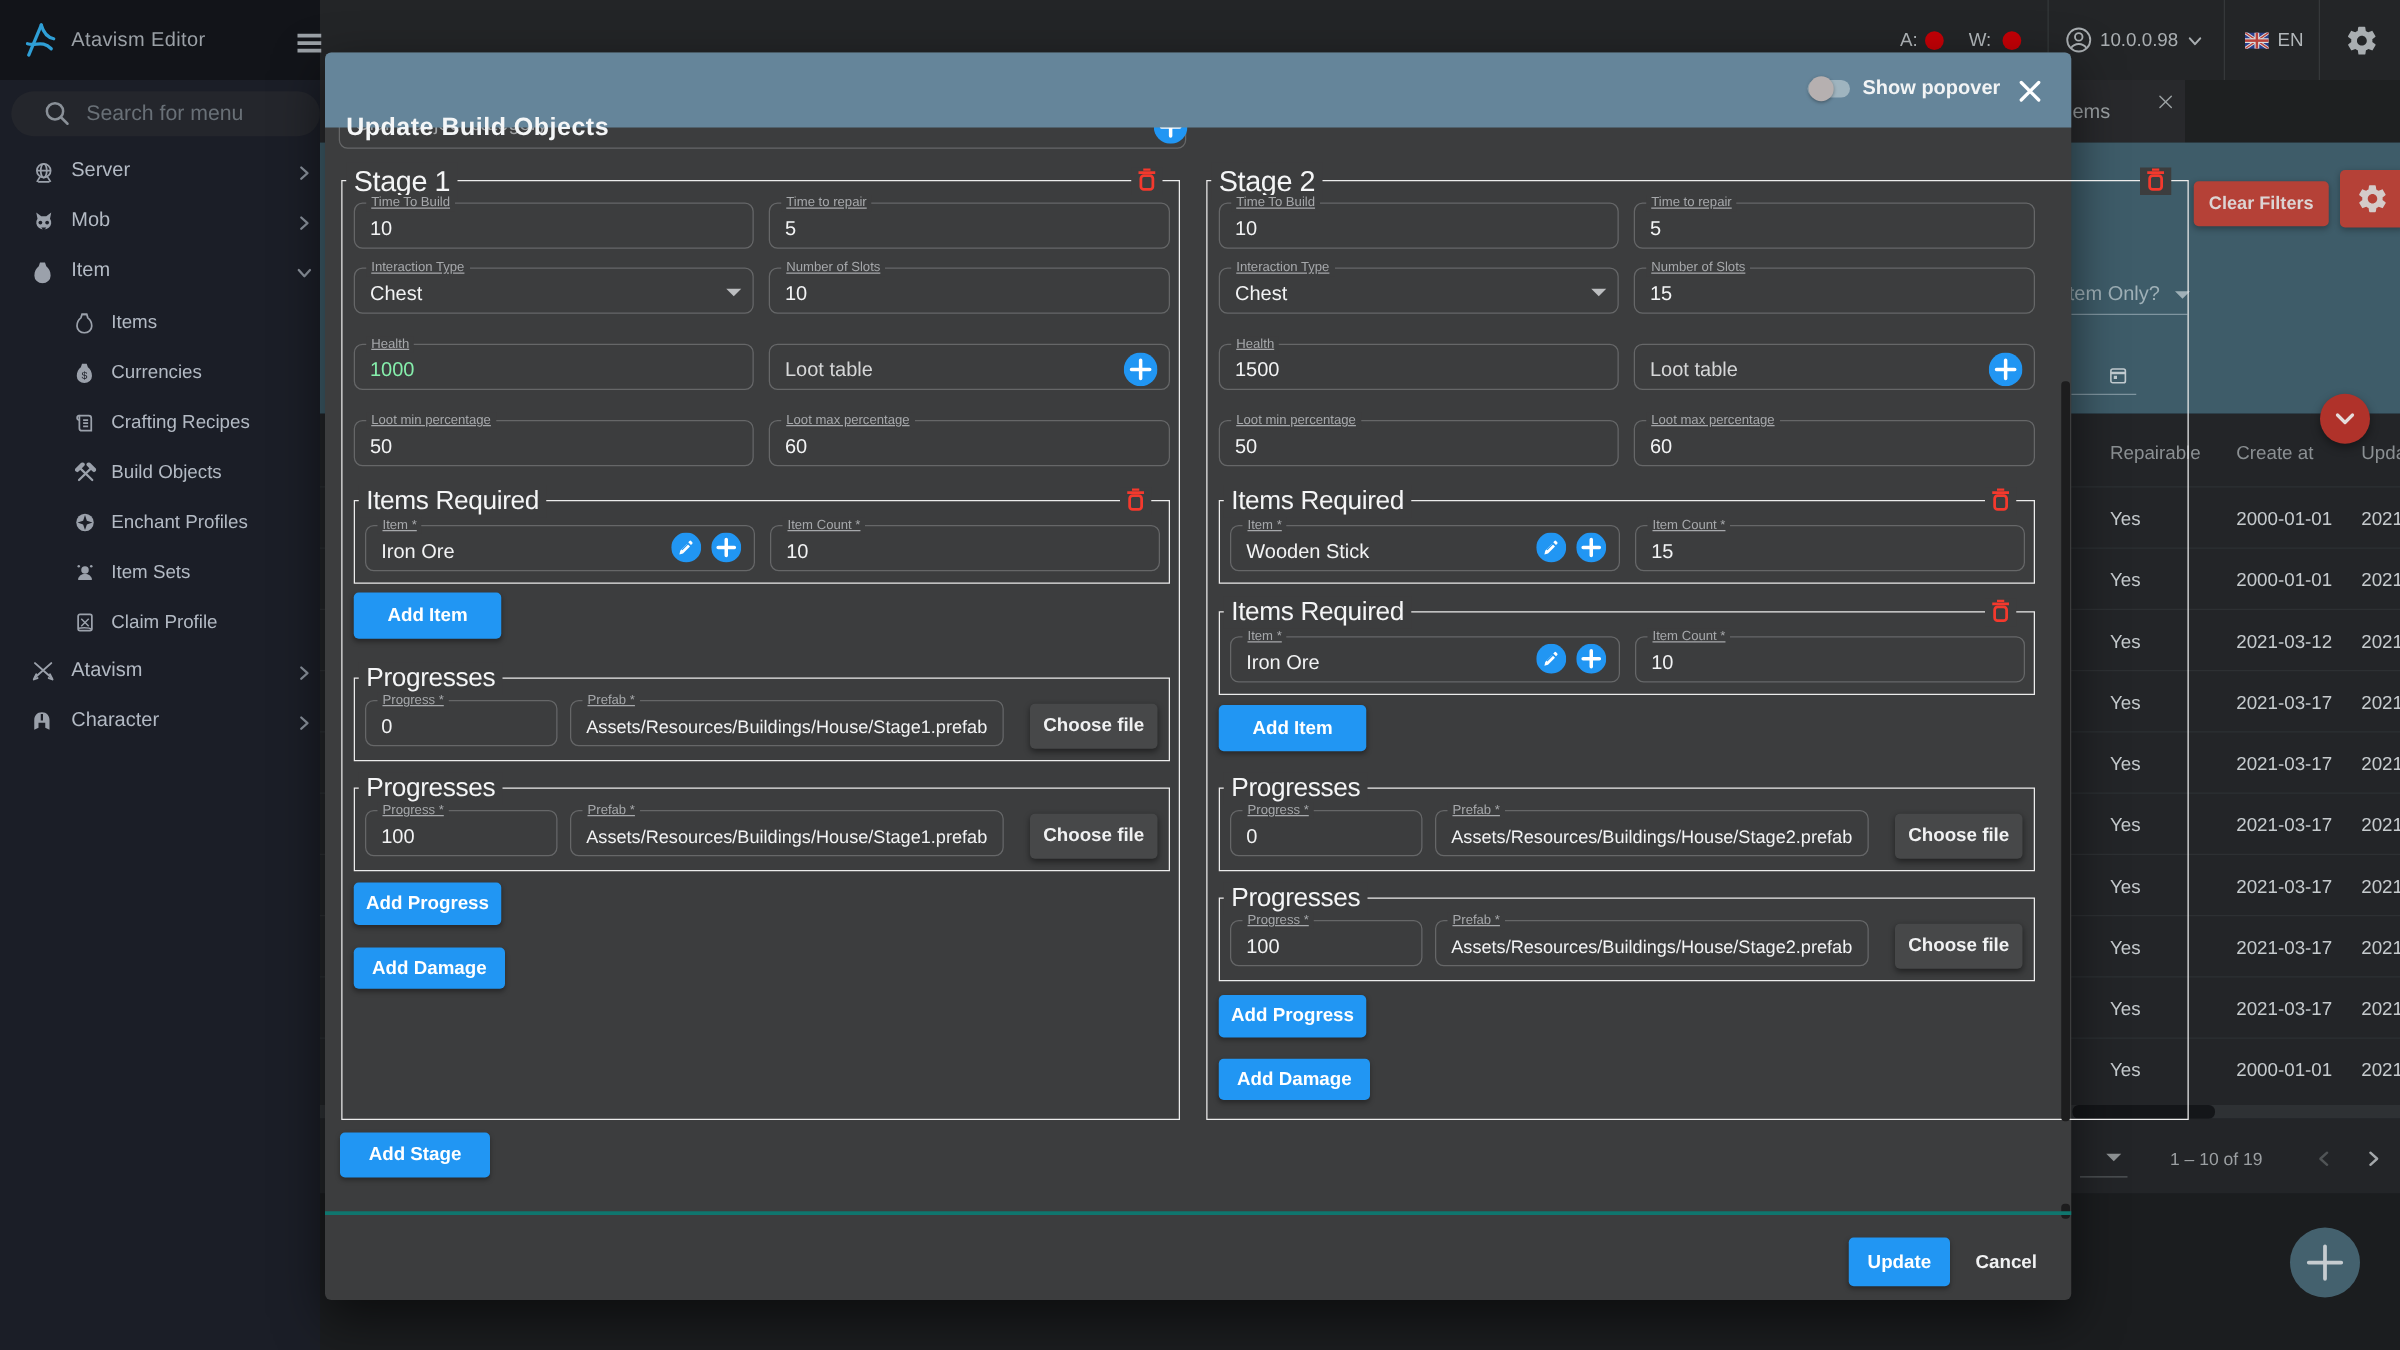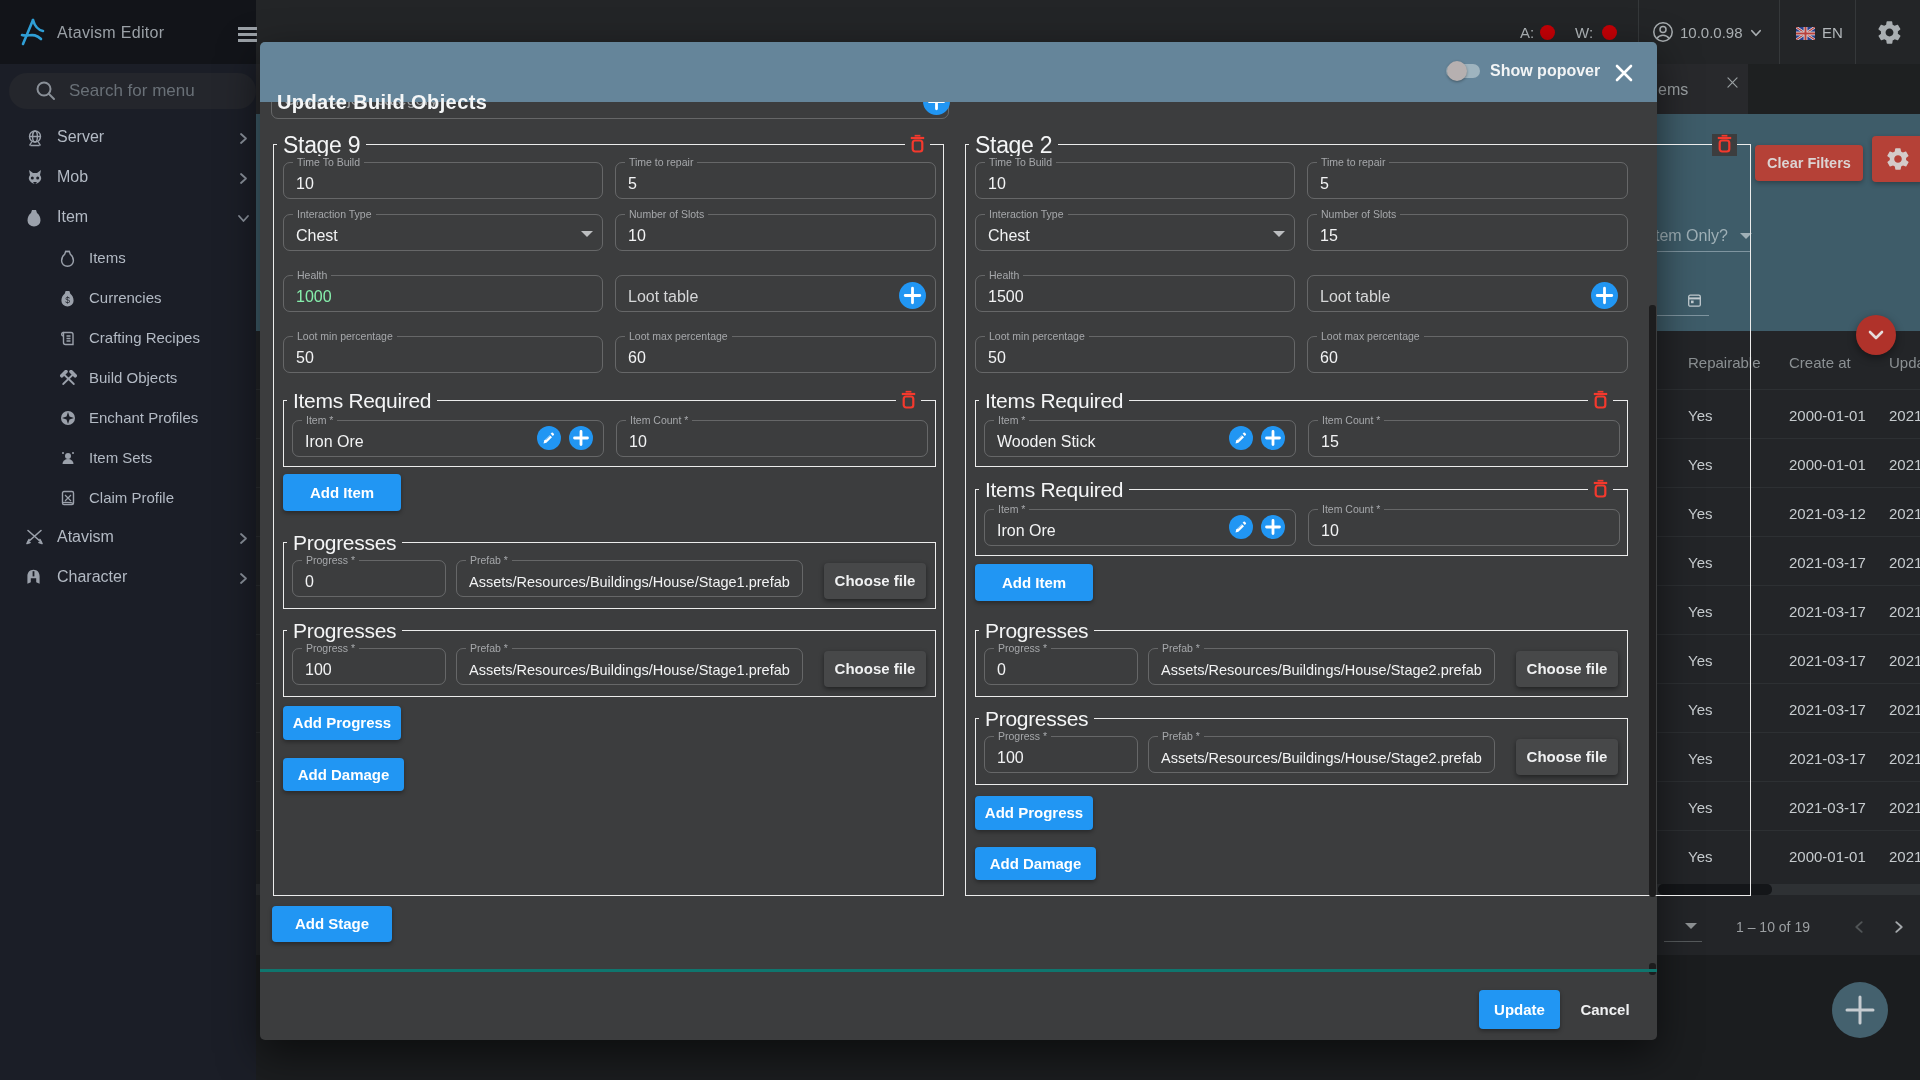--- a/index.html
+++ b/index.html
@@ -24,21 +24,21 @@
 .tcell{position:absolute;top:17px;font-size:15px;color:#c6cbce;white-space:nowrap;}
 .thcell{position:absolute;top:23px;font-size:15px;color:#8b9093;white-space:nowrap;}
 #hscroll{position:absolute;left:256px;top:884px;width:1664px;height:11px;background:#2e3134;}
 #pagebar{position:absolute;left:256px;top:895px;width:1664px;height:60px;background:#232528;}
 #belowpage{position:absolute;left:256px;top:955px;width:1664px;height:125px;background:#1b1d1f;}
 #modal{position:absolute;left:260px;top:42px;width:1397px;height:998px;background:#3c3d3e;border-radius:5px;box-shadow:0 14px 40px rgba(0,0,0,.55);}
 #mhead{position:absolute;left:0;top:0;width:1397px;height:60px;background:#65859a;border-radius:5px 5px 0 0;z-index:5;}
 #mtitle{position:absolute;left:17px;top:17px;font-size:20px;font-weight:bold;color:#f4f6f7;letter-spacing:.4px;margin-top:32px;}
 #mfoot{position:absolute;left:0;top:927px;width:1397px;height:71px;border-top:3px solid #0f766e;}
 .fld{position:absolute;border:1px solid #82848699;border-radius:7px;}
-.fld .lb{position:absolute;top:-7px;left:9px;font-size:10.5px;color:#a6a8ab;background:#3c3d3e;padding:0 4px;line-height:13px;white-space:nowrap;}
+.fld .lb{position:absolute;top:-7px;left:9px;font-size:10.5px;color:#a6a8ab;background:#3c3d3e;padding:0 4px;line-height:13px;white-space:nowrap;text-decoration:underline;}
 .fld .vl{position:absolute;left:12px;top:calc(50% + 3px);transform:translateY(-50%);font-size:16px;color:#f2f3f4;white-space:nowrap;}
 .fs{position:absolute;border:1px solid #ececec;}
 .lg{position:absolute;top:-15px;left:3px;background:#3c3d3e;padding:0 6px;font-size:23px;color:#f4f5f6;line-height:30px;white-space:nowrap;letter-spacing:-0.3px;}
 .trash{position:absolute;top:-11px;background:#3c3d3e;padding:0 5px;line-height:20px;height:22px;}
 .btn{position:absolute;background:#2196f3;color:#fff;font-weight:bold;border-radius:4px;text-align:center;box-shadow:0 2px 4px rgba(0,0,0,.35);}
 .cf{position:absolute;background:#474849;color:#f0f1f2;font-weight:bold;border-radius:4px;text-align:center;box-shadow:0 2px 5px rgba(0,0,0,.45);}
 .caret{position:absolute;width:0;height:0;border-left:6px solid transparent;border-right:6px solid transparent;border-top:6px solid #bcbec0;}
 </style>
 </head>
 <body>
@@ -304,21 +304,21 @@
       </svg></div>
 <div id="modal">
 <div class="fld" style="left:11px;top:38px;width:678px;height:39px;">
         <span class="vl" style="font-size:16px;color:#9fa1a3;top:19px;">Claim object category</span>
         <div style="position:absolute;left:651px;top:7px;"><svg width="27" height="27">
             <circle cx="13.5" cy="13.5" r="13.5" fill="#2196f3"></circle>
             <path d="M13.5 6.209999999999999 V20.79 M6.209999999999999 13.5 H20.79" stroke="#fff" stroke-width="2.8" stroke-linecap="round"></path>
           </svg></div>
       </div>
 <div class="fs" style="left:13px;top:102px;width:671px;height:752px;">
-        <span class="lg" style="top:-15px;">Stage 9</span>
+        <span class="lg" style="top:-15px;">Stage 1</span>
         <span class="trash" style="right:13px;"><svg width="15" height="19" viewBox="0 0 15 19" fill="none" stroke="#f4392d" stroke-width="2.2">
             <path d="M0.8 4.0 h13.4"></path>
             <path d="M4.6 1.7 h5.8" stroke-width="1.7"></path>
             <rect x="2.7" y="6.5" width="9.6" height="11" rx="2.4"></rect>
           </svg></span>
         <div class="fld" style="left:9px;top:17px;width:320px;height:37px;">
           <span class="lb" style="background:#3c3d3e;">Time To Build</span>
           <span class="vl" style="font-size:16px;color:#f2f3f4;">10</span>
         </div>
         <div class="fld" style="left:341px;top:17px;width:321px;height:37px;">

